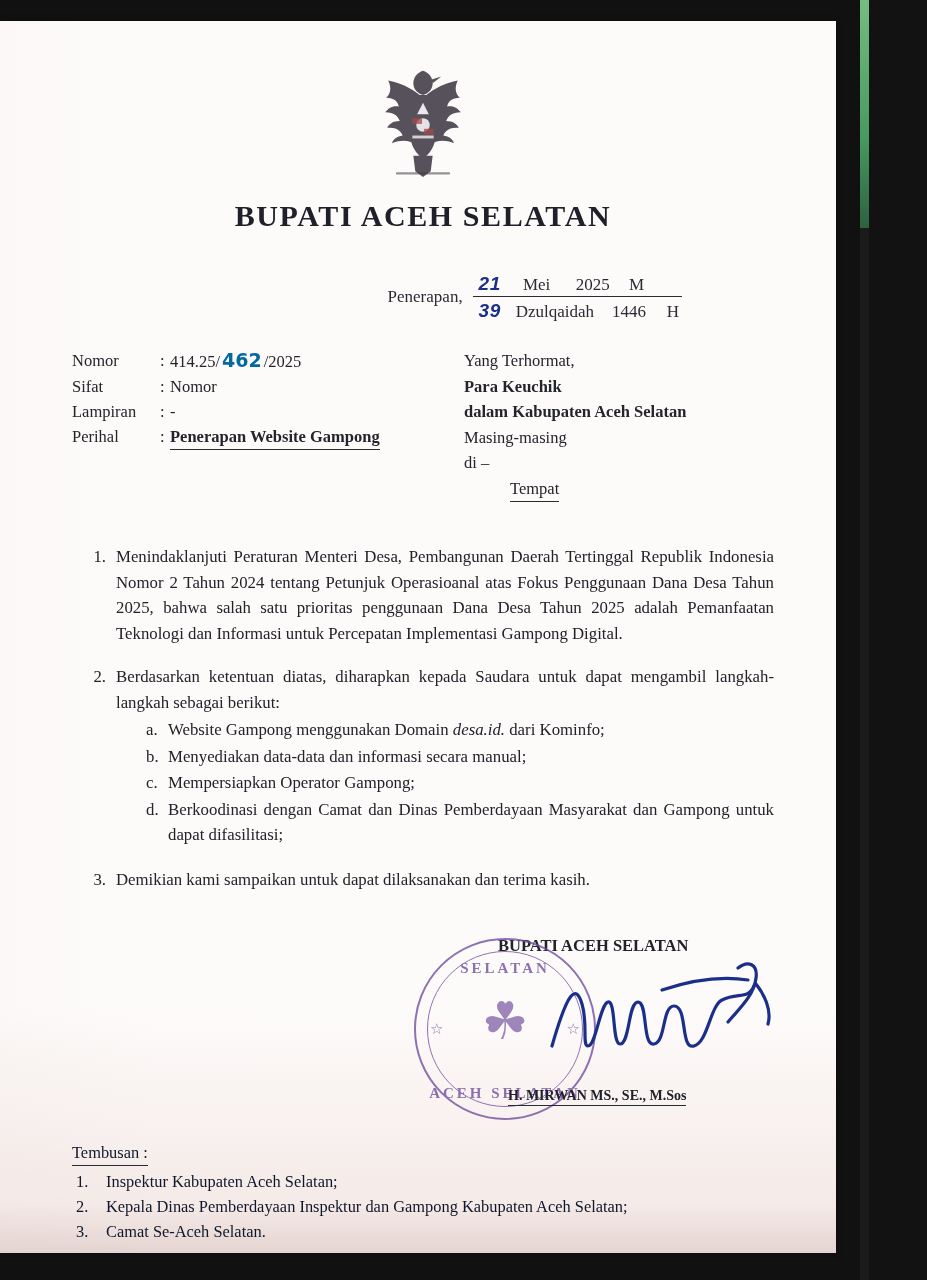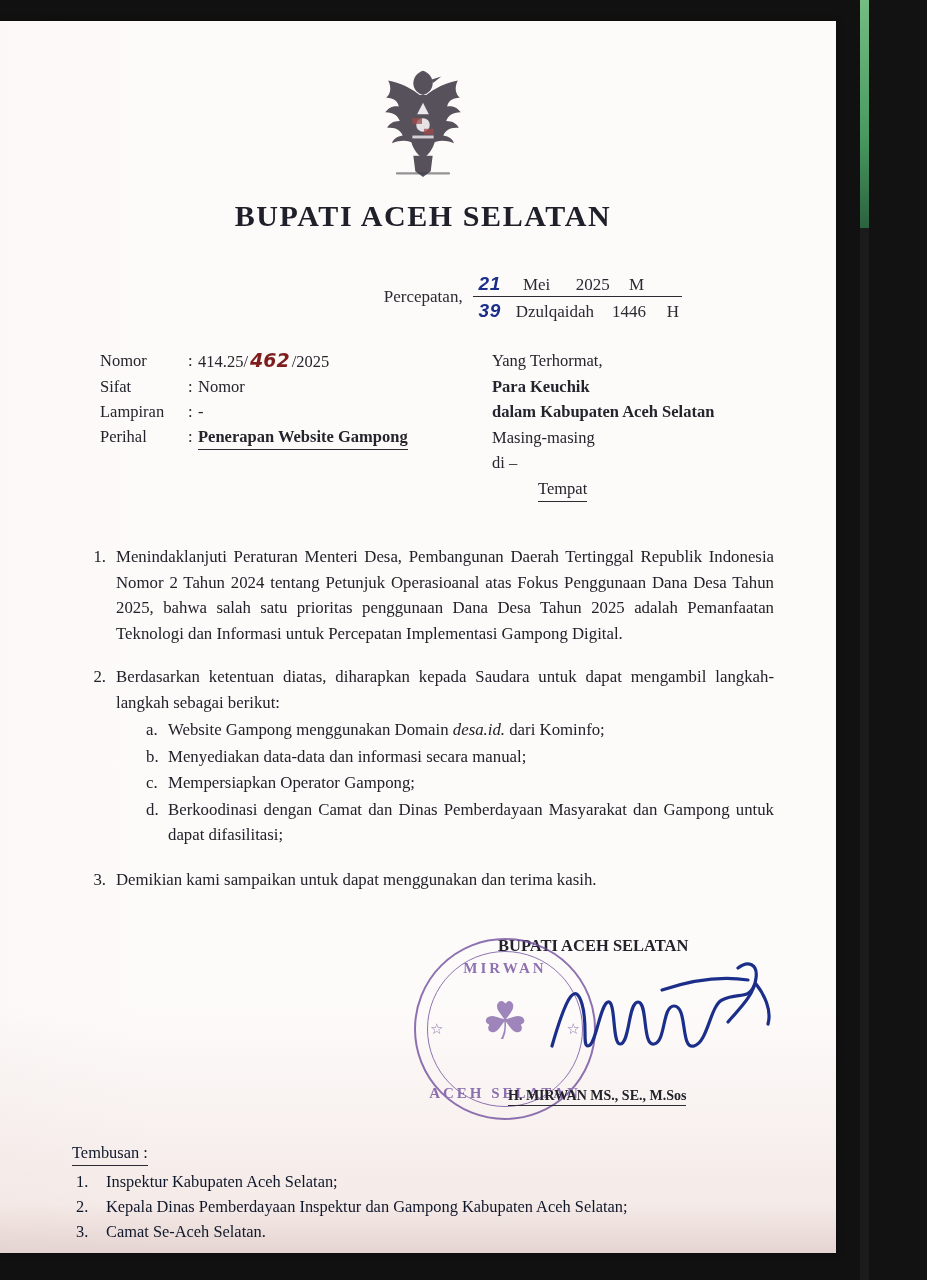--- a/index.html
+++ b/index.html
@@ -140,37 +140,35 @@
   .mid {
     margin-top: 26px;
     display: flex;
     align-items: flex-start;
   }
   .meta {
     width: 392px;
     font-size: 16.5px;
     line-height: 25px;
     color: #24242c;
-    margin-left: 28px;
   }
   .meta-row { display: flex; }
   .meta-key { width: 88px; }
   .meta-colon { width: 10px; }
   .meta-val { position: relative; }
   .meta-val.underlined {
     border-bottom: 1.3px solid #2b2b33;
     padding-bottom: 0px;
     display: inline-block;
     font-weight: bold;
   }
   .num-hand {
     font-family: "DejaVu Sans", sans-serif;
     font-weight: bold;
-    font-style: italic;
-    color: #7f1d1d;
+    color: #0369a1;
     font-size: 19px;
     padding: 0 2px;
   }
   .addressee {
     font-size: 16.5px;
     line-height: 25.5px;
     color: #24242c;
   }
   .addressee .bold { font-weight: bold; }
   .place {
@@ -352,21 +350,21 @@
               <rect x="32" y="113" width="56" height="2.2" rx="1"></rect>
             </g>
           </svg>
         </div>
       </div>
 
       <div class="doc-title">BUPATI ACEH SELATAN</div>
 
       <div class="date-block">
         <div class="date-inner">
-          <div class="date-label">Percepatan,</div>
+          <div class="date-label">Penerapan,</div>
           <div class="date-lines">
             <div class="date-row top">
               <span class="hand dt-cell">21</span>
               <span class="dt-month">Mei</span>
               <span class="dt-year">2025</span>
               <span class="dt-suffix">M</span>
             </div>
             <div class="date-row">
               <span class="hand dt-cell">39</span>
               <span class="dt-month">Dzulqaidah</span>
@@ -443,31 +441,31 @@
               <div class="sub">
                 <span class="sno">d.</span>
                 <span class="stxt">Berkoodinasi dengan Camat dan Dinas Pemberdayaan Masyarakat dan Gampong untuk dapat difasilitasi;</span>
               </div>
             </div>
           </div>
         </div>
 
         <div class="item">
           <div class="no">3.</div>
-          <div class="txt">Demikian kami sampaikan untuk dapat menggunakan dan terima kasih.</div>
+          <div class="txt">Demikian kami sampaikan untuk dapat dilaksanakan dan terima kasih.</div>
         </div>
 
       </div>
 
       <div class="sign-area">
 
         <div class="sign-title">BUPATI ACEH SELATAN</div>
 
         <div class="stamp">
-          <div class="stamp-top">MIRWAN</div>
+          <div class="stamp-top">SELATAN</div>
           <div class="stamp-mid">☘</div>
           <div class="stamp-star l">☆</div>
           <div class="stamp-star r">☆</div>
           <div class="stamp-bottom">ACEH SELATAN</div>
         </div>
 
         <svg class="scribble" viewBox="0 0 270 150">
           <g fill="none" stroke="#1b2f8a" stroke-width="3.2" stroke-linecap="round">
             <path d="M10 96 C26 40 34 34 40 54 C46 74 40 96 46 96 C54 96 58 54 66 52 C74 50 70 94 78 94 C88 94 86 52 96 52 C106 52 100 96 112 94 C124 92 120 56 132 56 C146 56 138 100 152 96 C166 92 168 56 180 50 C196 42 206 50 212 36"></path>
             <path d="M196 18 C206 10 216 14 214 28 C212 46 196 60 186 72"></path>

